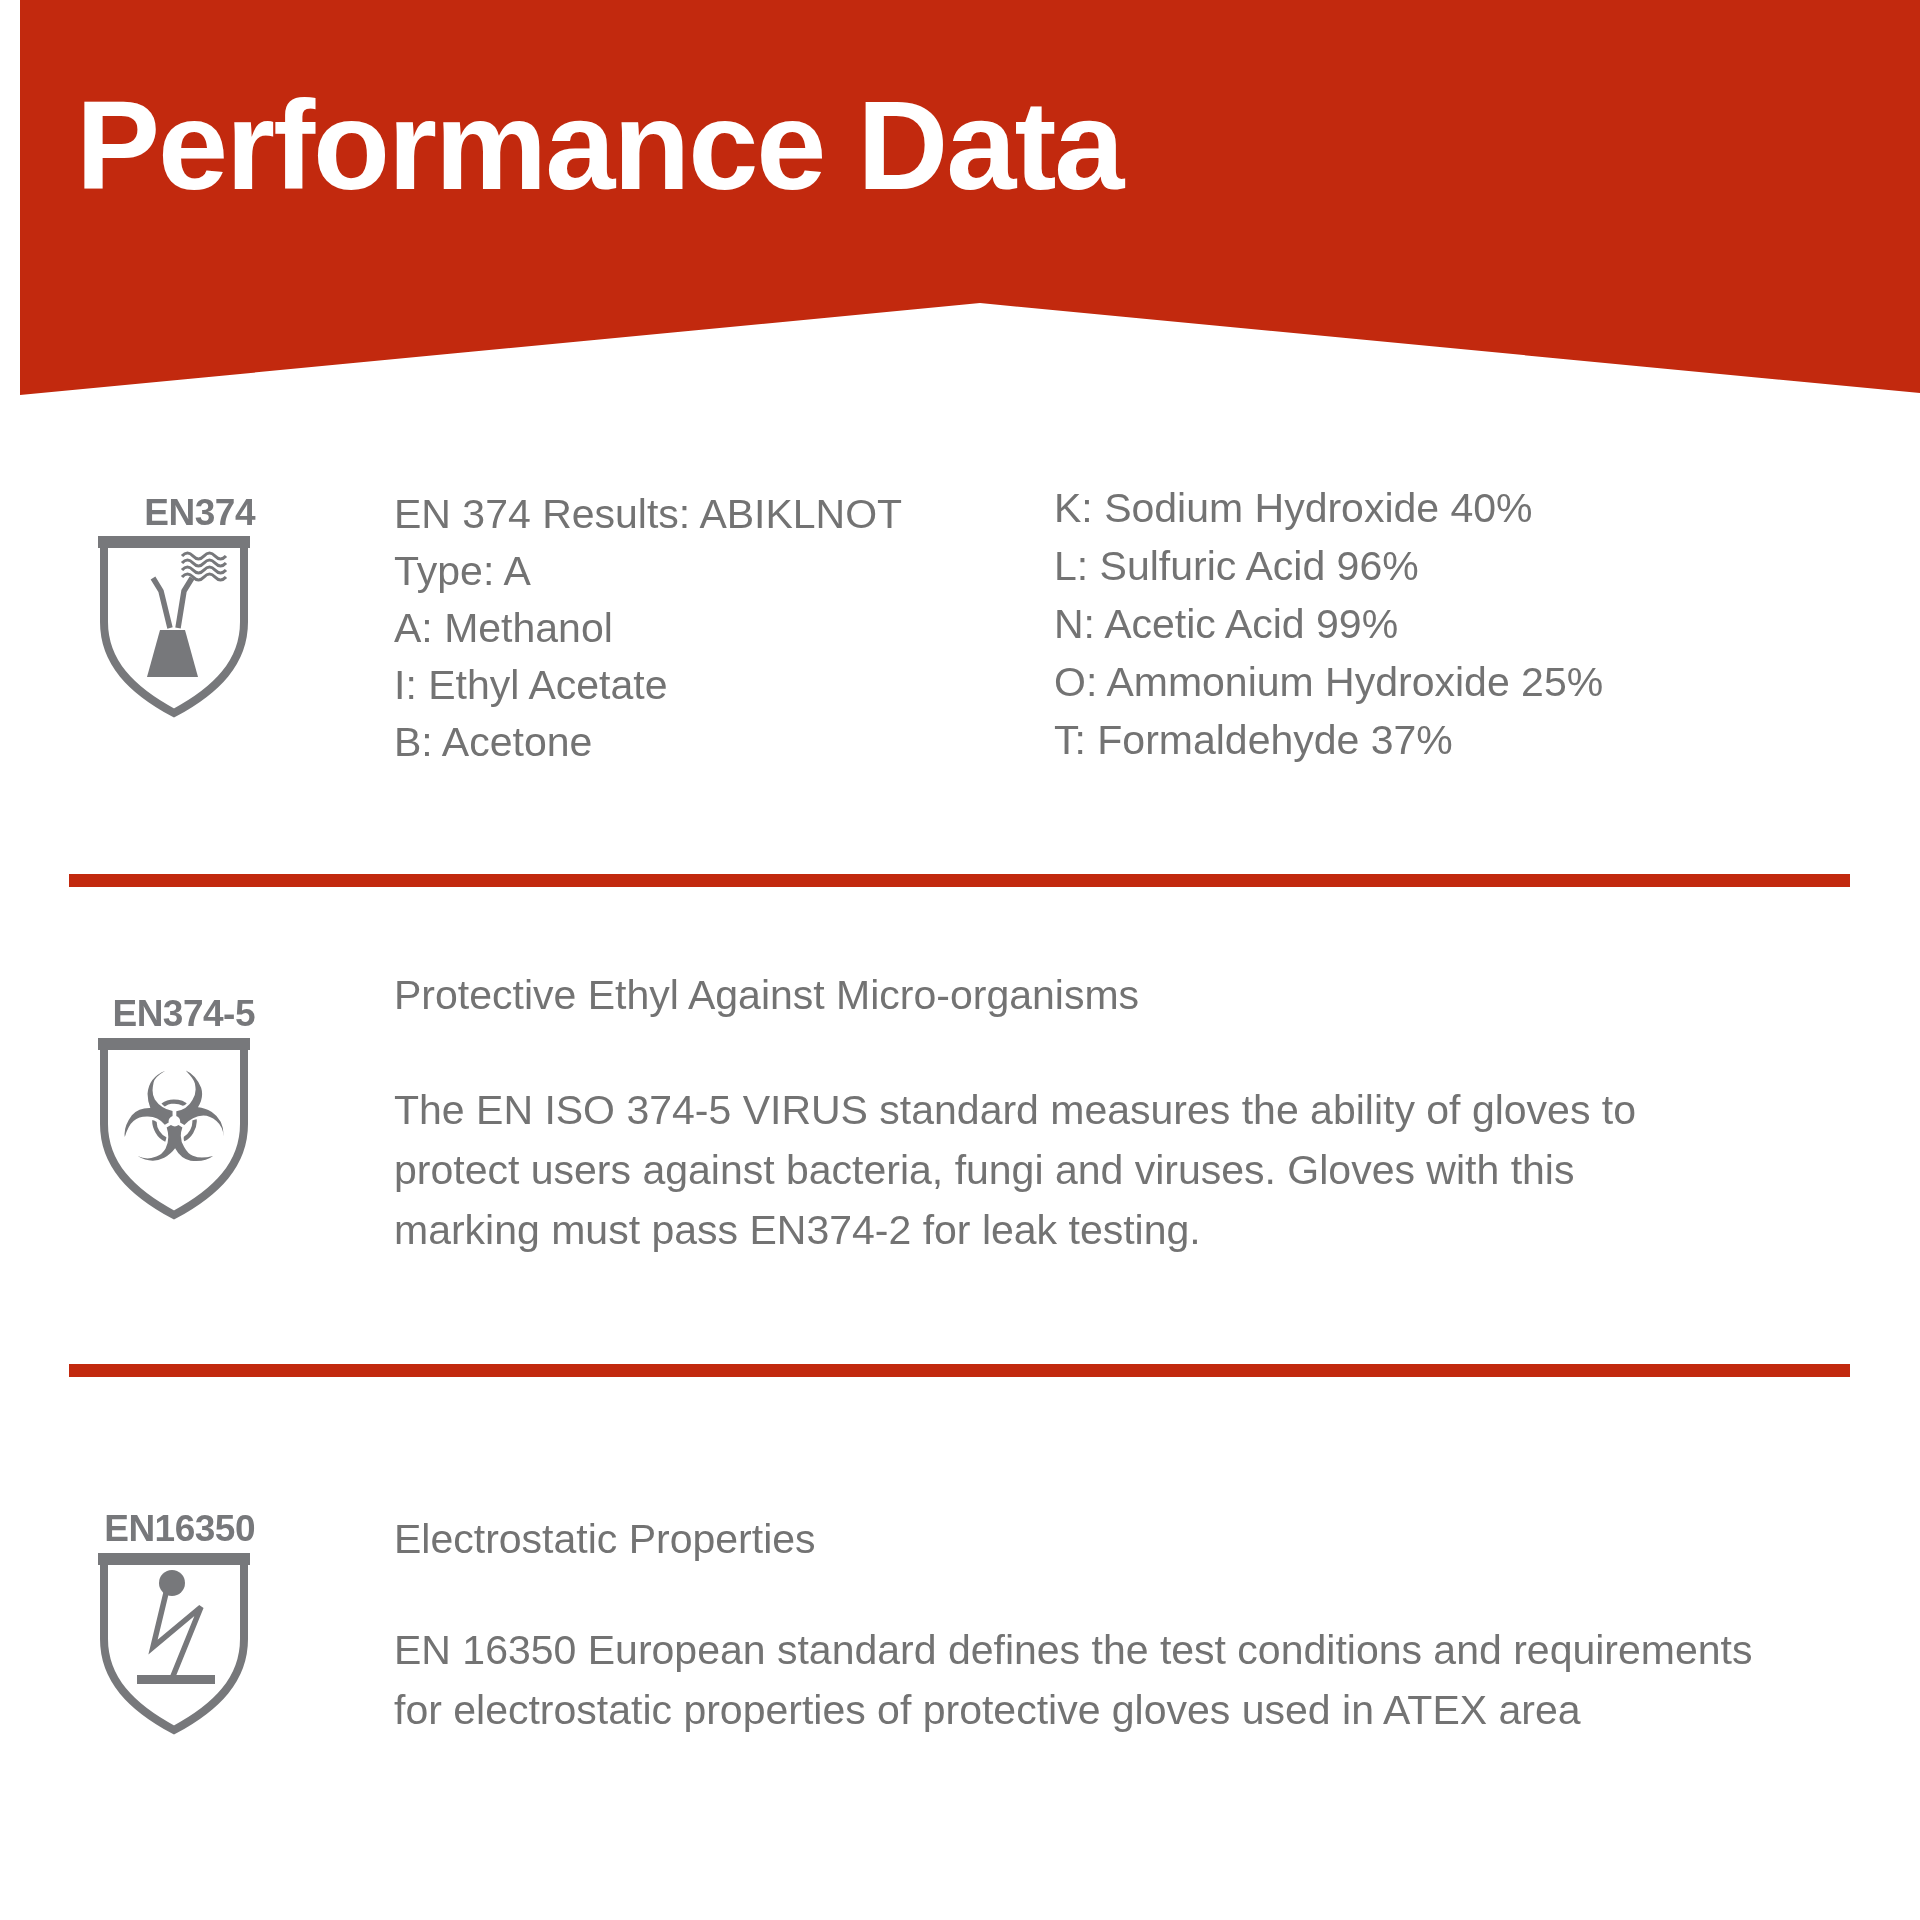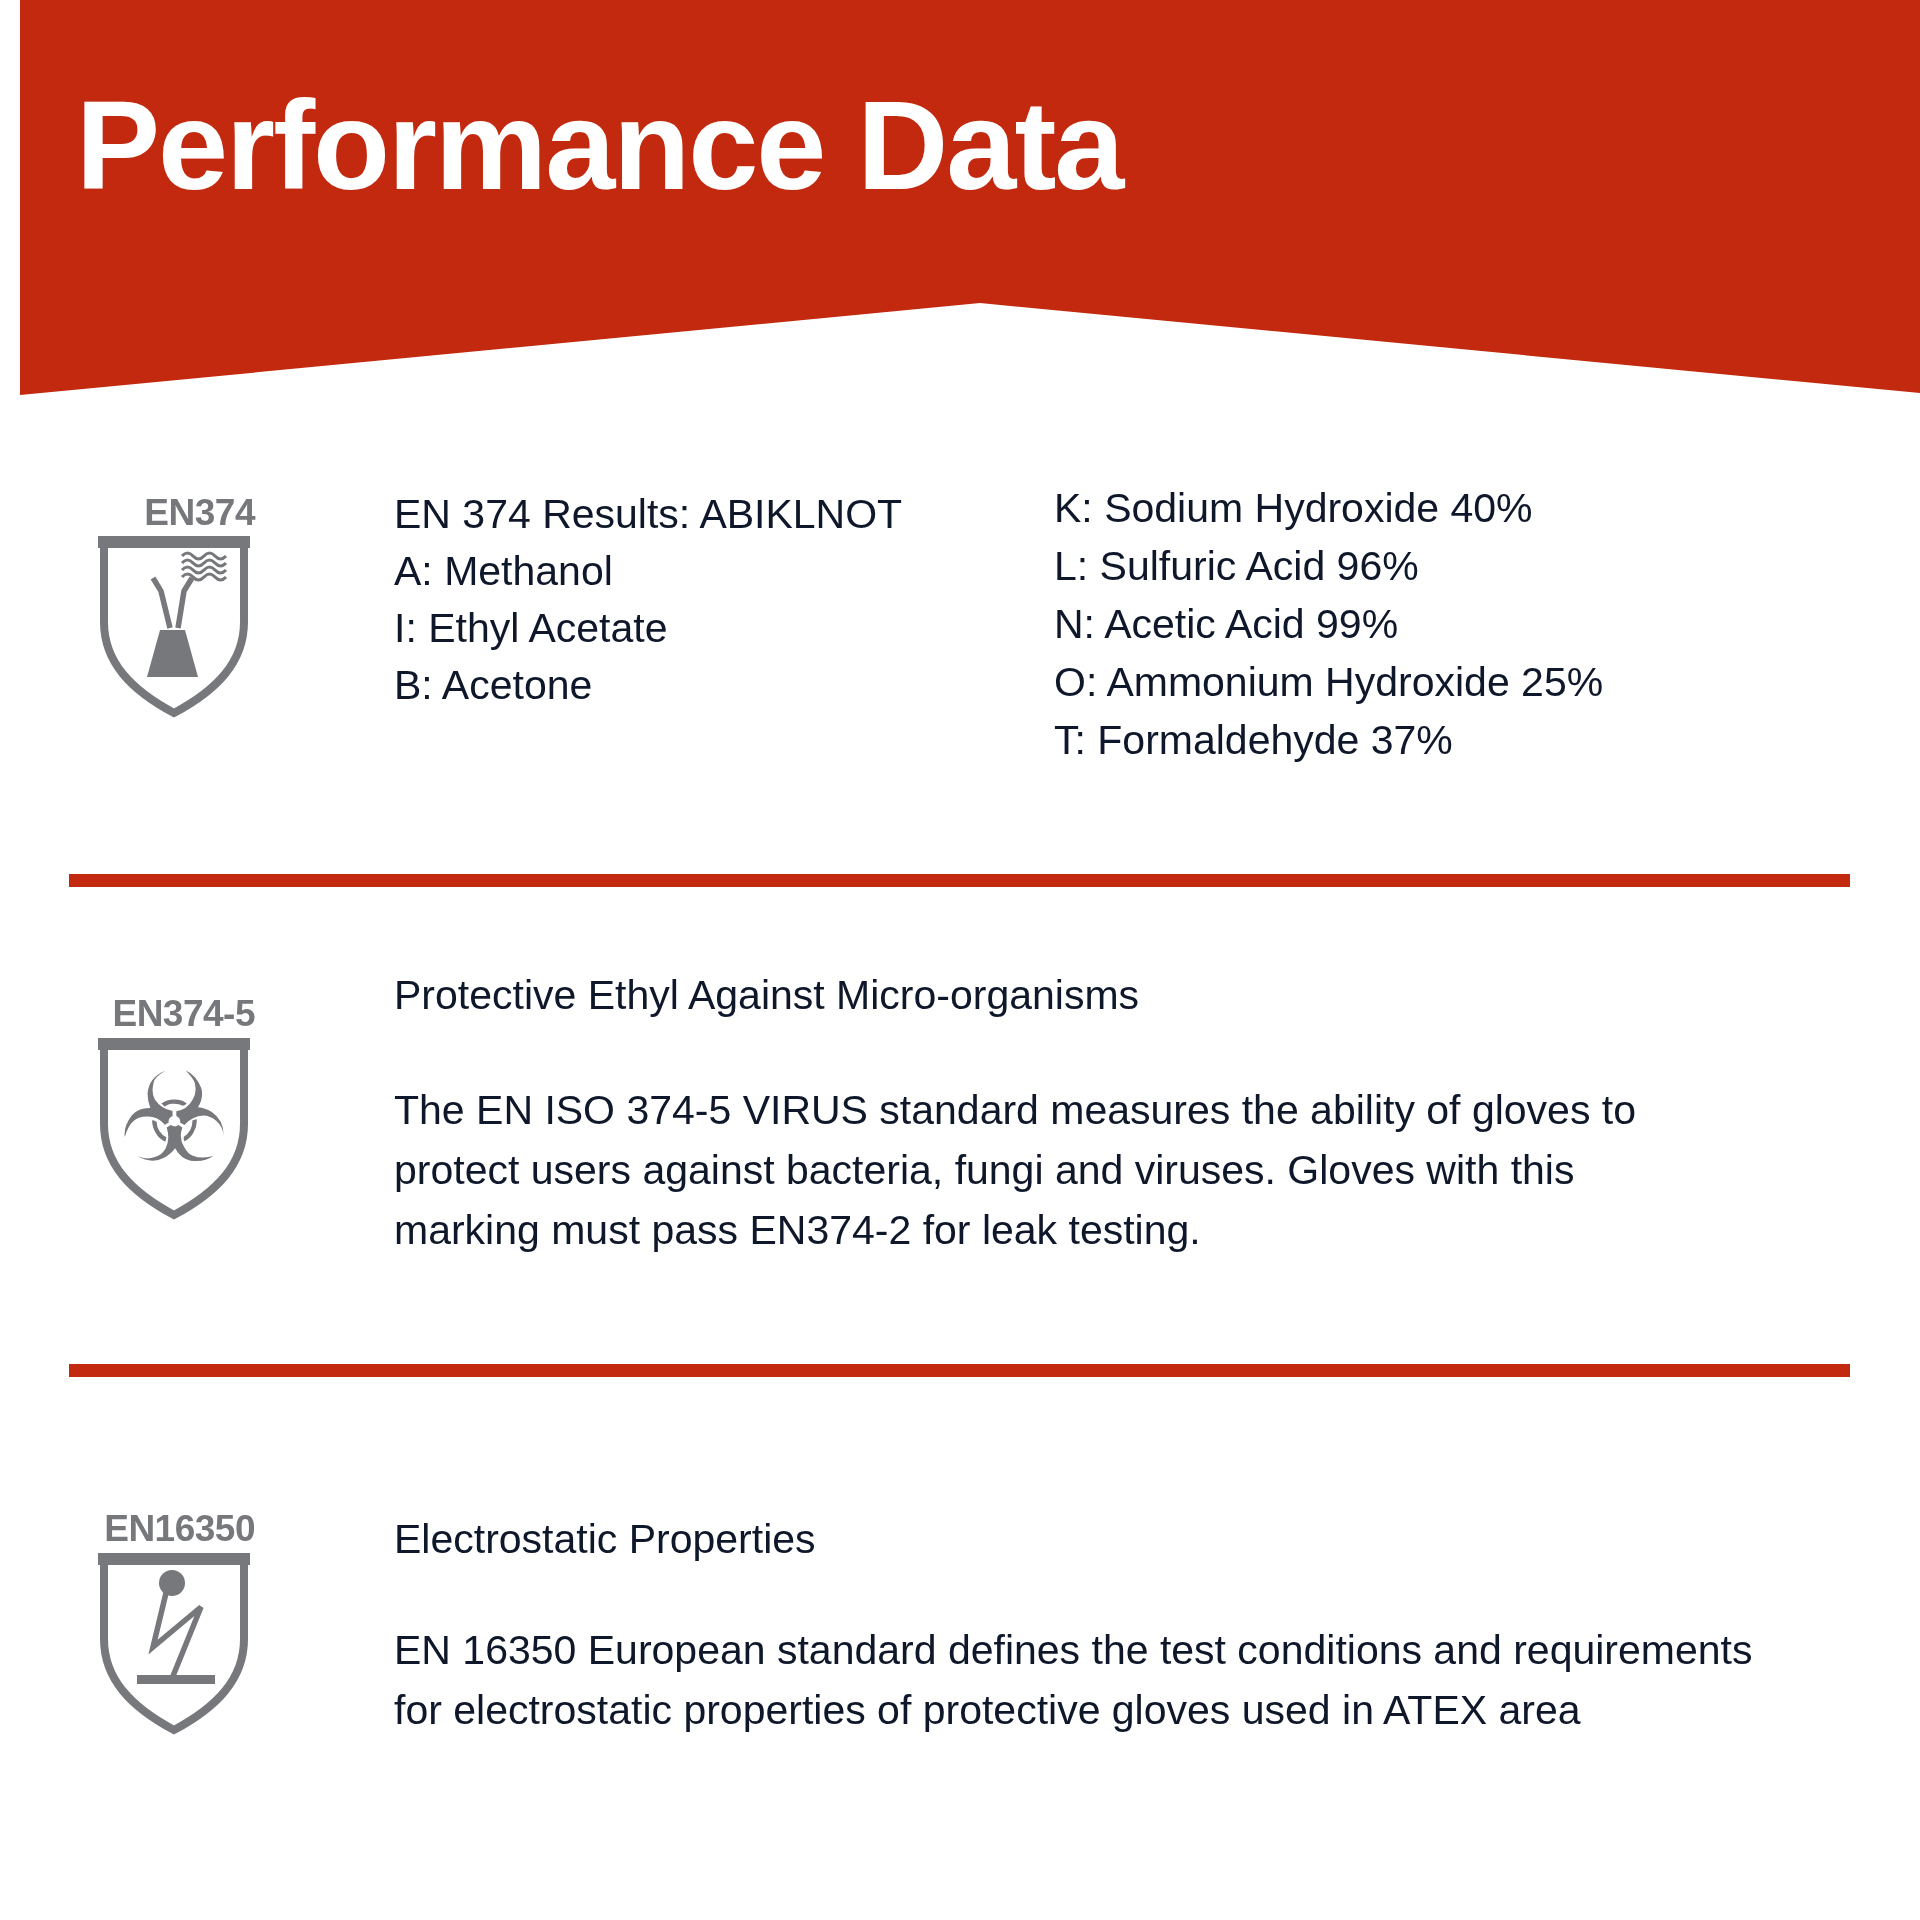--- a/index.html
+++ b/index.html
@@ -32,21 +32,21 @@
   .shield{position:absolute;left:93px;width:162px;height:190px;}
   .sh-1{top:530px}.sh-2{top:1032px}.sh-3{top:1547px}
   .bio-glyph{
     position:absolute;left:93px;top:1042px;width:162px;height:152px;
     display:flex;align-items:center;justify-content:center;
     font-size:124px;line-height:1;color:#77787b;
     font-family:"DejaVu Sans",sans-serif;
   }
 
   
-  .txt{color:#0f172a;font-size:41px;}
+  .txt{color:#737373;font-size:41px;}
   .col{position:absolute;top:486px;line-height:57px;}
   .col-left{left:394px;}
   .col-right{left:1054px;top:479px;line-height:58px;}
   .col div{white-space:nowrap;}
   .sec-title{position:absolute;left:394px;line-height:1.15;white-space:nowrap;}
   .sec2-title{top:972px}.sec3-title{top:1516px}
   .body-block{position:absolute;left:394px;line-height:60px;}
   .sec2-body{top:1080px}.sec3-body{top:1620px}
   .body-block div{white-space:nowrap;}
 
@@ -74,20 +74,21 @@
       <path d="M89 47 q5.5 -6 11 0 t11 0 t11 0 t11 0"></path>
     </g>
     <g>
       <polyline points="60,48 68,61 77,98" stroke="#77787b" stroke-width="5.5" fill="none"></polyline>
       <polyline points="99,48 91,61 85,98" stroke="#77787b" stroke-width="5.5" fill="none"></polyline>
       <polygon points="67,100 92,100 105,147 54,147" fill="#77787b"></polygon>
     </g>
   </svg>
   <div class="col col-left txt">
     <div>EN 374 Results: ABIKLNOT</div>
+    <div>Type: A</div>
     <div>A: Methanol</div>
     <div>I: Ethyl Acetate</div>
     <div>B: Acetone</div>
   </div>
   <div class="col col-right txt">
     <div>K: Sodium Hydroxide 40%</div>
     <div>L: Sulfuric Acid 96%</div>
     <div>N: Acetic Acid 99%</div>
     <div>O: Ammonium Hydroxide 25%</div>
     <div>T: Formaldehyde 37%</div>

